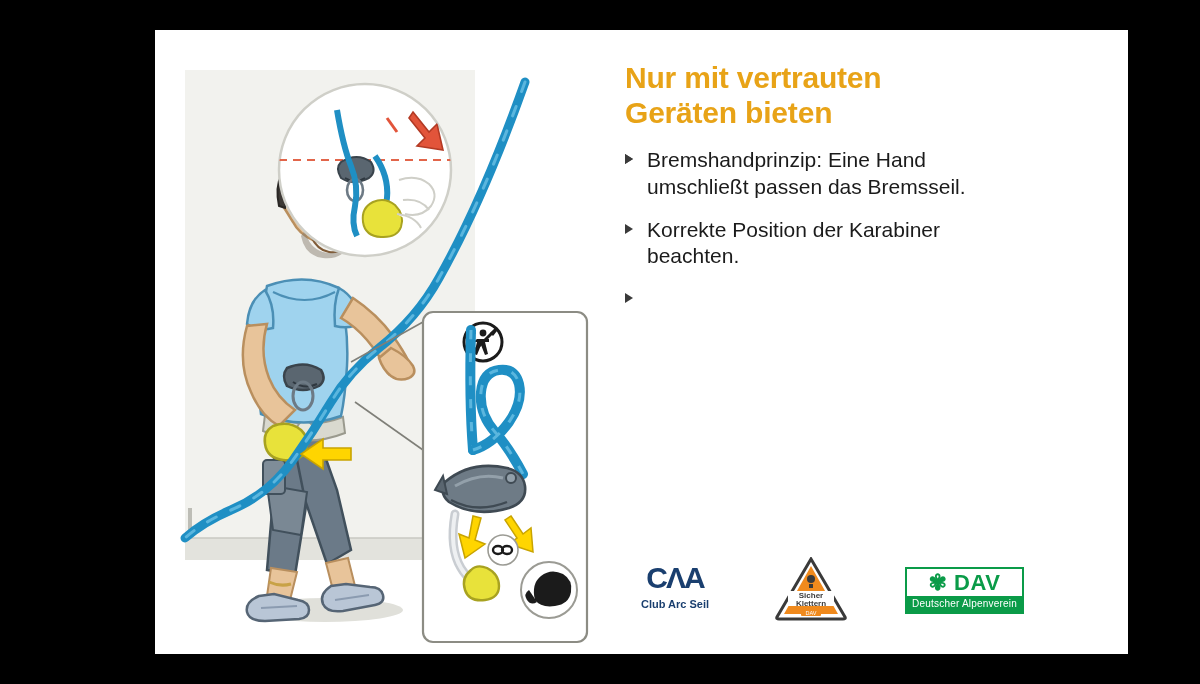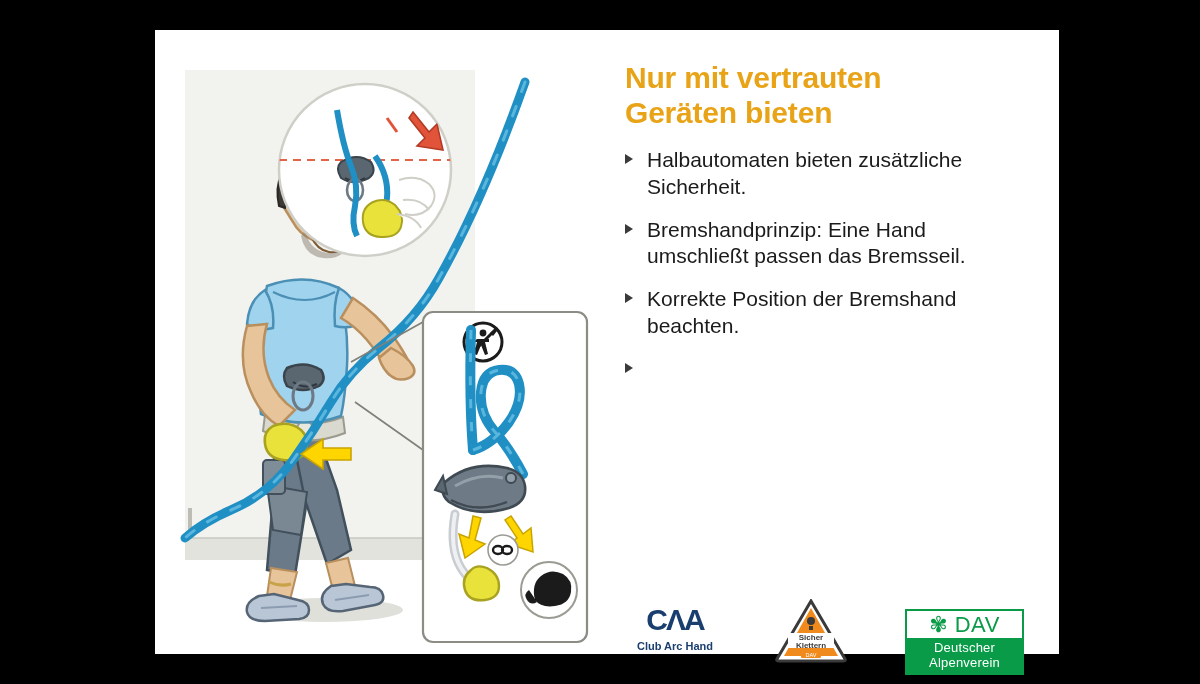--- a/index.html
+++ b/index.html
@@ -10,21 +10,21 @@
     height: 684px;
     overflow: hidden;
   }
   body {
     font-family: "Liberation Sans", sans-serif;
   }
   #slide {
     position: absolute;
     left: 155px;
     top: 30px;
-    width: 904px;
+    width: 973px;
     height: 624px;
     background: #ffffff;
   }
   
   #illustration {
     position: absolute;
     left: 0;
     top: 0;
     width: 455px;
     height: 624px;
@@ -67,21 +67,21 @@
     width: 0;
     height: 0;
     border-left: 8px solid #3a3a3a;
     border-top: 5px solid transparent;
     border-bottom: 5px solid transparent;
   }
   
   #logos {
     position: absolute;
     left: 470px;
-    top: 573px;
+    top: 531px;
     width: 400px;
     height: 70px;
   }
   .logo-caa {
     position: absolute;
     left: 0;
     top: 2px;
     width: 100px;
     text-align: center;
   }
@@ -109,31 +109,31 @@
   .logo-dav {
     position: absolute;
     left: 280px;
     top: 6px;
     width: 115px;
     border: 2px solid #0a9b48;
   }
   .dav-top {
     background: #ffffff;
     color: #0a9b48;
-    font-weight: normal;
+    font-weight: bold;
     font-size: 22px;
     line-height: 1;
     padding: 3px 4px 2px 4px;
     text-align: center;
     letter-spacing: 0.5px;
   }
   .dav-bottom {
     background: #0a9b48;
     color: #ffffff;
-    font-size: 13px;
+    font-size: 10px;
     text-align: center;
     padding: 2px 0 3px 0;
     letter-spacing: 0.2px;
   }
 </style>
 </head>
 <body>
 
 <div id="slide">
 
@@ -270,41 +270,40 @@
   </div>
 
   <div id="textpanel">
     <h1 class="headline">
       <span>Nur mit vertrauten</span>
       <span>Geräten bieten</span>
     </h1>
     <ul class="bullets">
       <li>
         <span class="tri"></span>
-        <span>Halbautomaten bieten zusätzliche Sicherheit.</span>
       </li>
       <li>
         <span class="tri"></span>
         <span>Bremshandprinzip: Eine Hand umschließt passen das Bremsseil.</span>
       </li>
       <li>
         <span class="tri"></span>
-        <span>Korrekte Position der Bremshand beachten.</span>
+        <span>Korrekte Position der Karabiner beachten.</span>
       </li>
       <li>
         <span class="tri"></span>
       </li>
     </ul>
   </div>
 
   <div id="logos">
 
     <div class="logo-caa">
       <div class="caa-mark">CΛA</div>
-      <div class="caa-text">Club Arc Hand</div>
+      <div class="caa-text">Club Arc Seil</div>
     </div>
 
     <div class="logo-sicher">
       <svg width="72" height="64" viewBox="0 0 72 64" xmlns="http://www.w3.org/2000/svg">
         <path d="M36 2 L70 60 Q71 62 68 62 L4 62 Q1 62 2 60 Z" fill="#ffffff" stroke="#3a3a3a" stroke-width="3"></path>
         <path d="M36 9 L63 57 L9 57 Z" fill="#f08a1d"></path>
         <rect x="13" y="34" width="46" height="15" fill="#ffffff"></rect>
         <circle cx="36" cy="22" r="4" fill="#3a3a3a"></circle>
         <rect x="34" y="27" width="4" height="4" fill="#3a3a3a"></rect>
         <text x="36" y="41" font-family="Liberation Sans, sans-serif" font-size="8" font-weight="bold" fill="#3a3a3a" text-anchor="middle">Sicher</text>

